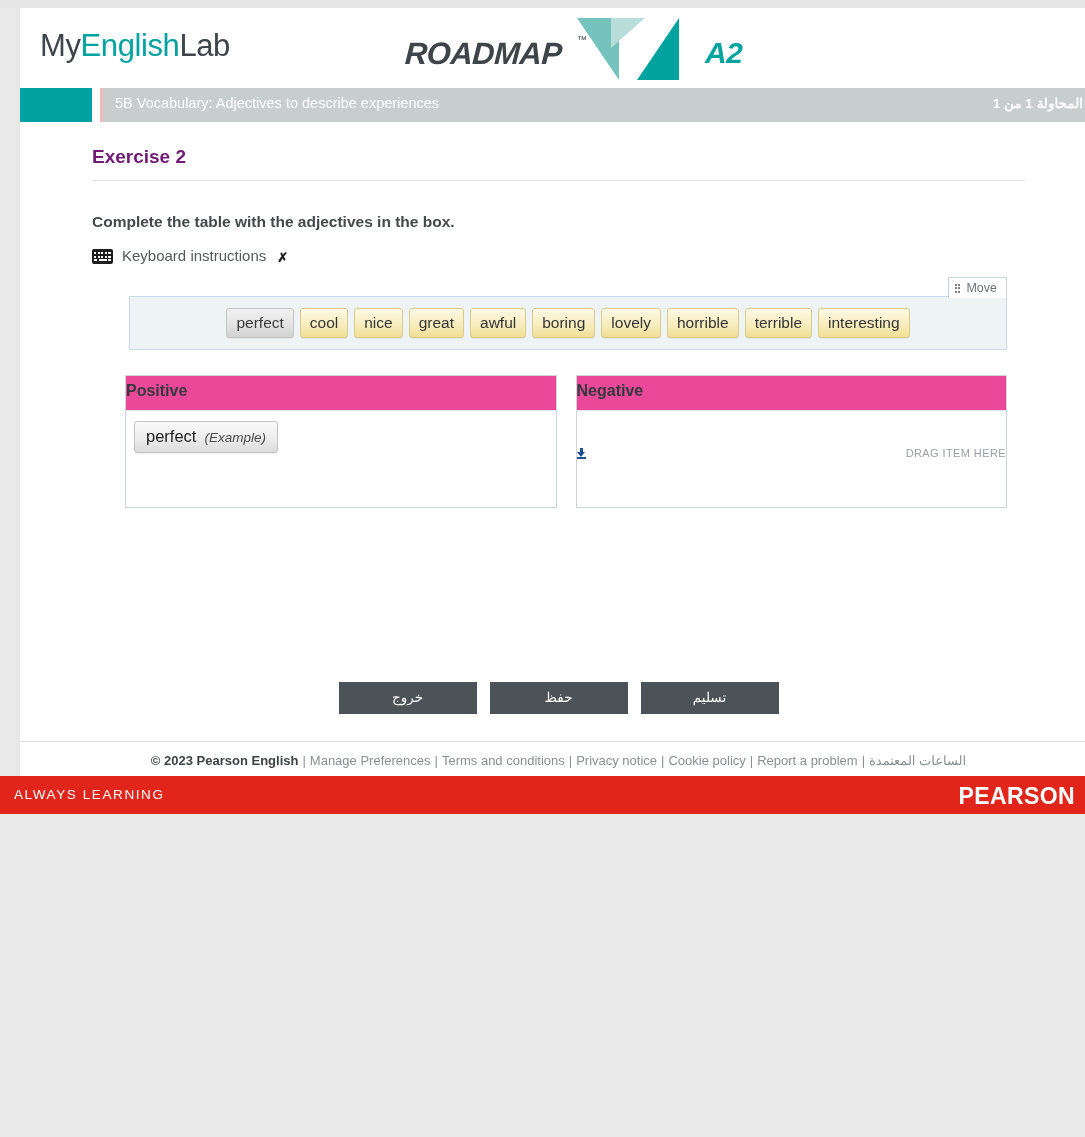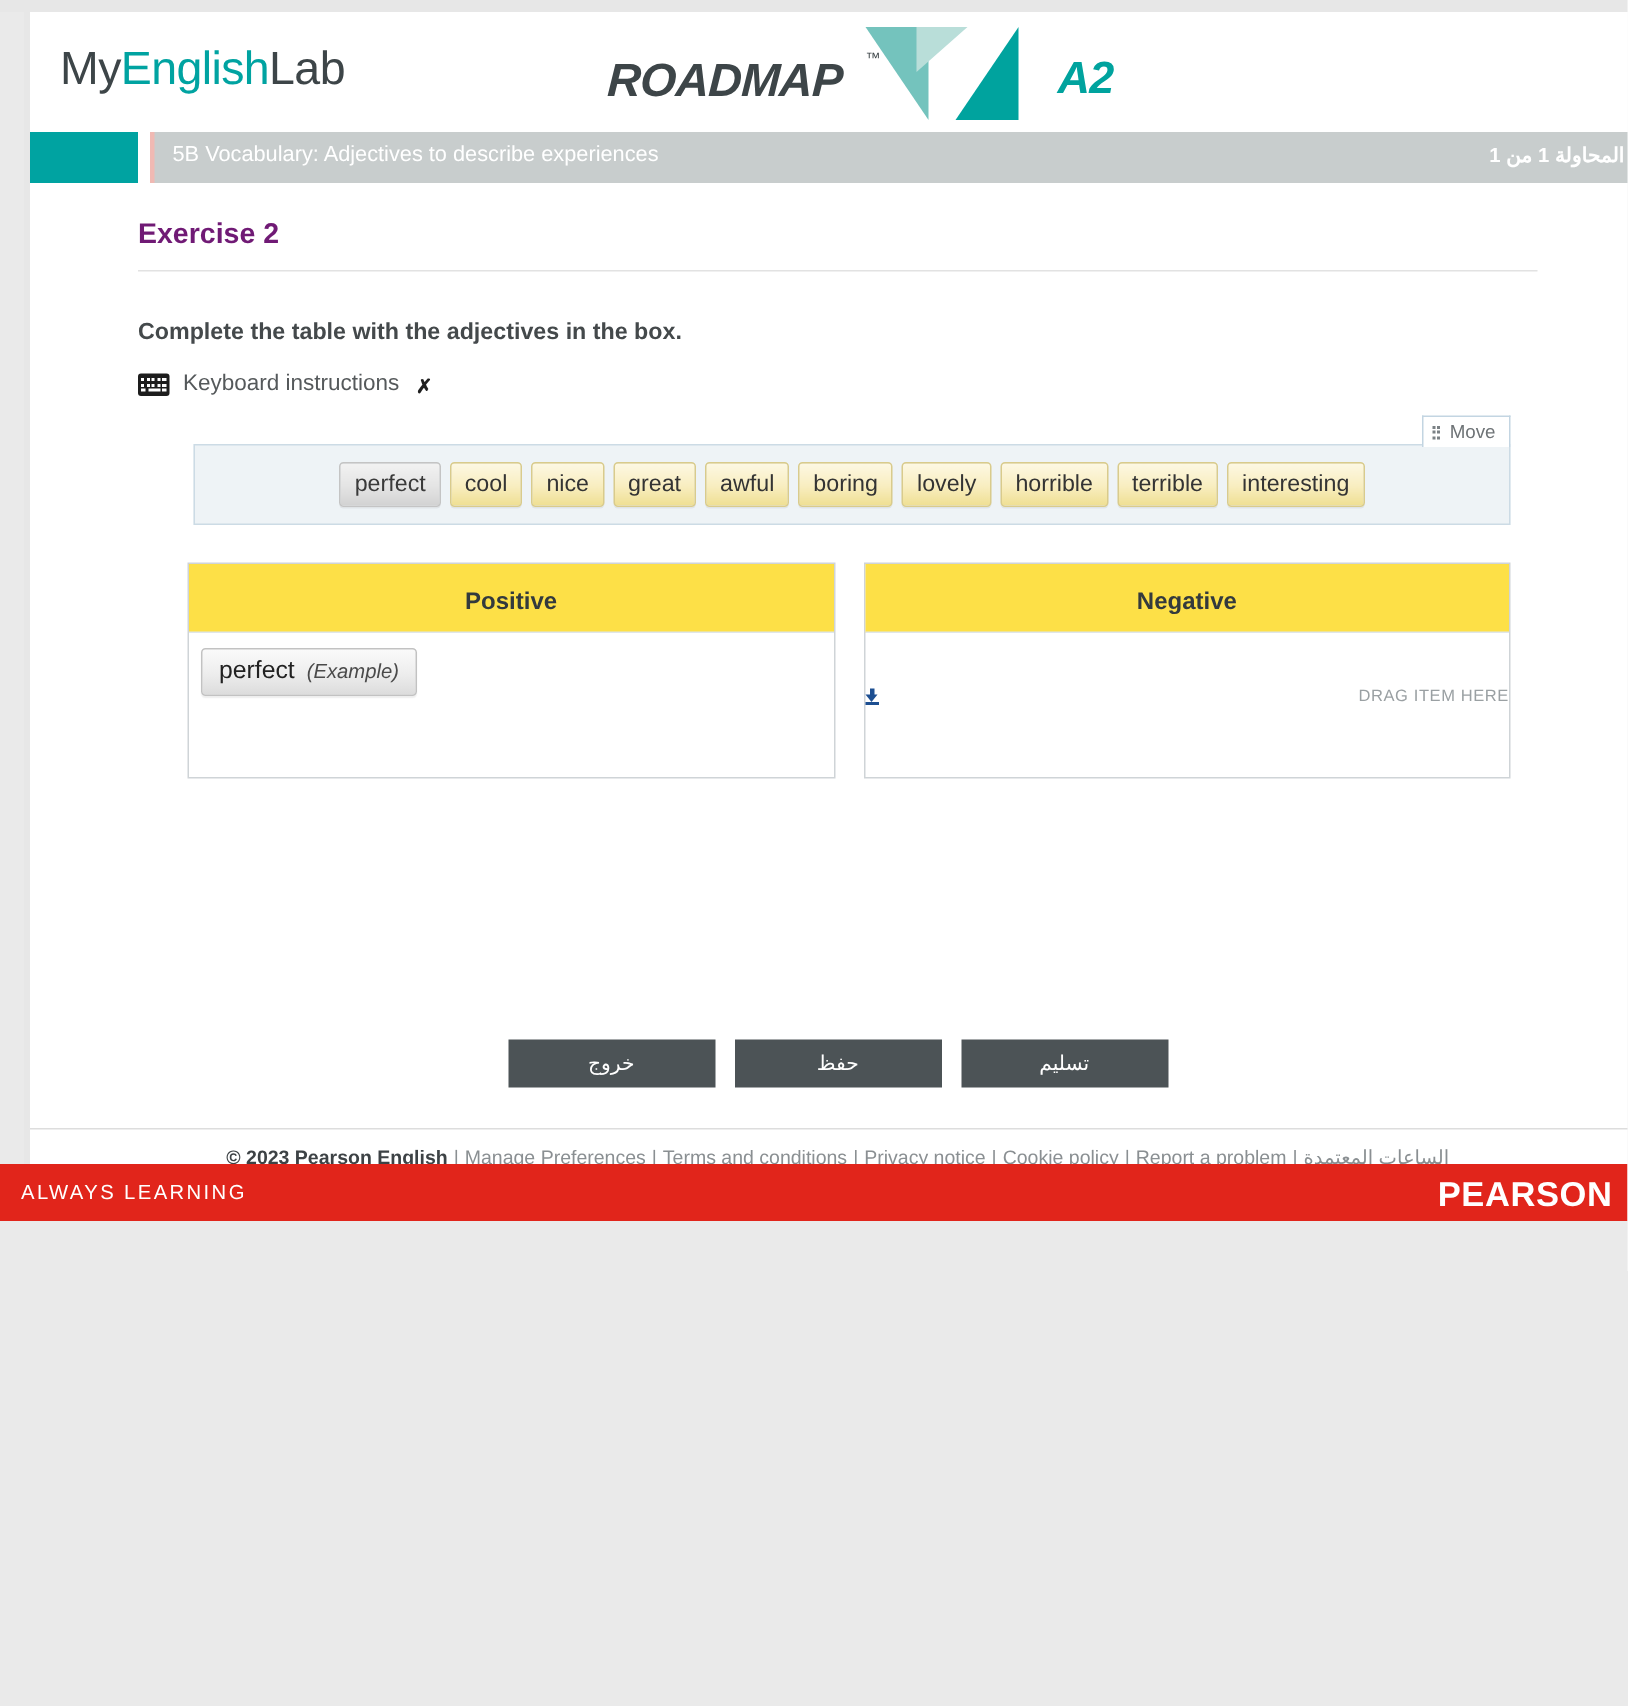--- a/index.html
+++ b/index.html
@@ -297,27 +297,27 @@
     gap: 19px;
     margin: 25px 90px 0 105px;
   }
   .col {
     flex: 1;
     border: 1px solid #cfd4d7;
     background: #ffffff;
     box-sizing: border-box;
   }
   .col-header {
-    background: #fde047;
+    background: #ec4899;
     border-bottom: 1px solid #dfe6ea;
-    text-align: center;
+    text-align: left;
     font-size: 16px;
     font-weight: 700;
     color: #333a3d;
-    padding: 17px 0 10px 0;
+    padding: 6px 0 10px 0;
   }
   .col-body {
     min-height: 96px;
     padding: 10px 8px;
     position: relative;
     box-sizing: border-box;
   }
   .example-tile {
     display: inline-flex;
     align-items: baseline;

